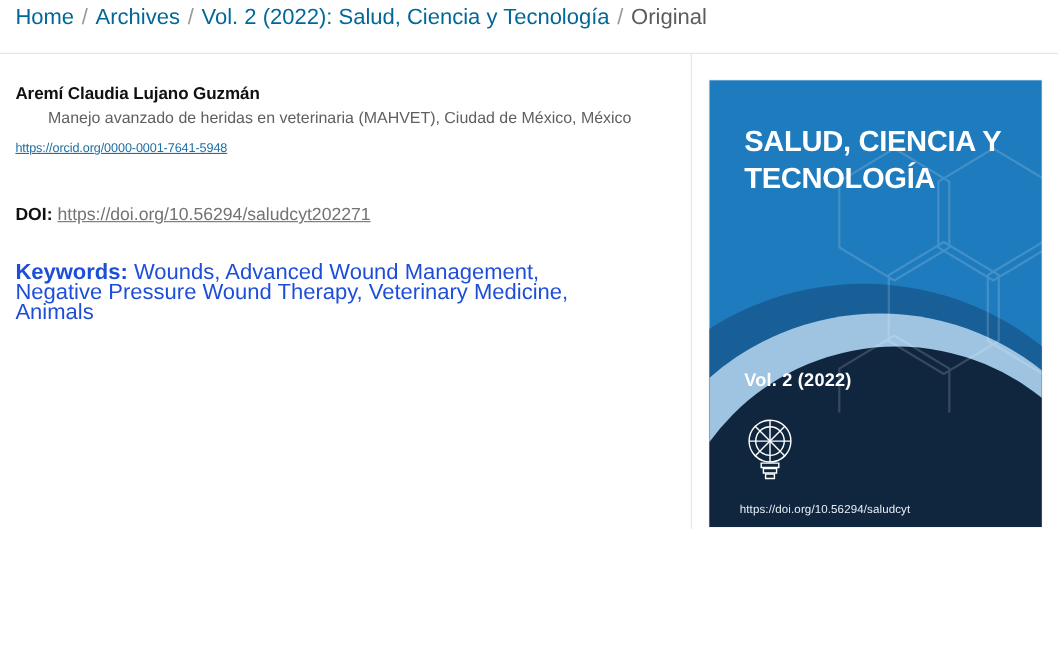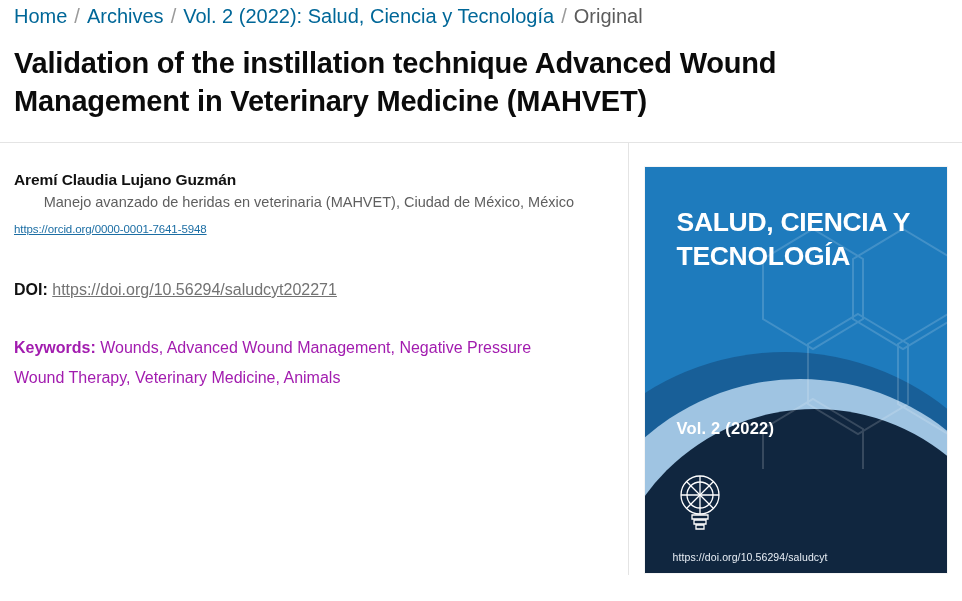--- a/index.html
+++ b/index.html
@@ -118,23 +118,23 @@
   .doi-link {
     color: #737373;
     text-decoration: underline;
     font-size: 16px;
   }
 
   .spacer-doi { height: 30px; }
 
   
   .keywords {
-    font-size: 16px;
-    line-height: 30px;
-    color: #a21caf;
+    font-size: 20px;
+    line-height: 18px;
+    color: #1d4ed8;
     max-width: 560px;
   }
   .keywords .meta-label { font-weight: bold; }
 
   
   .cover {
     position: relative;
     width: 302px;
     height: 406px;
     background: #1e7bbd;
@@ -183,21 +183,21 @@
     right: 28px;
     color: #ffffff;
     font-size: 26.5px;
     line-height: 34px;
     font-weight: bold;
     letter-spacing: -0.3px;
   }
   .cover-vol {
     position: absolute;
     left: 32px;
-    top: 252px;
+    top: 264px;
     color: #ffffff;
     font-size: 16.5px;
     font-weight: bold;
     letter-spacing: 0.2px;
   }
   .cover-bulb {
     position: absolute;
     left: 24px;
     top: 300px;
     width: 62px;
@@ -214,21 +214,20 @@
 </style>
 </head>
 <body>
 
 <div class="page">
 
   <nav class="breadcrumb">
     <a href="#">Home</a><span class="sep">/</span><a href="#">Archives</a><span class="sep">/</span><a href="#">Vol. 2 (2022): Salud, Ciencia y Tecnología</a><span class="sep">/</span><span class="current">Original</span>
   </nav>
 
-  <h1 class="article-title">Validation of the instillation technique Advanced Wound Management in Veterinary Medicine (MAHVET)</h1>
 
   <div class="divider"></div>
 
   <div class="body-wrap">
 
     <div class="col-main">
 
       <div class="author-block">
         <div class="author-name">Aremí Claudia Lujano Guzmán</div>
         <div class="author-affil">Manejo avanzado de heridas en veterinaria (MAHVET), Ciudad de México, México</div>

